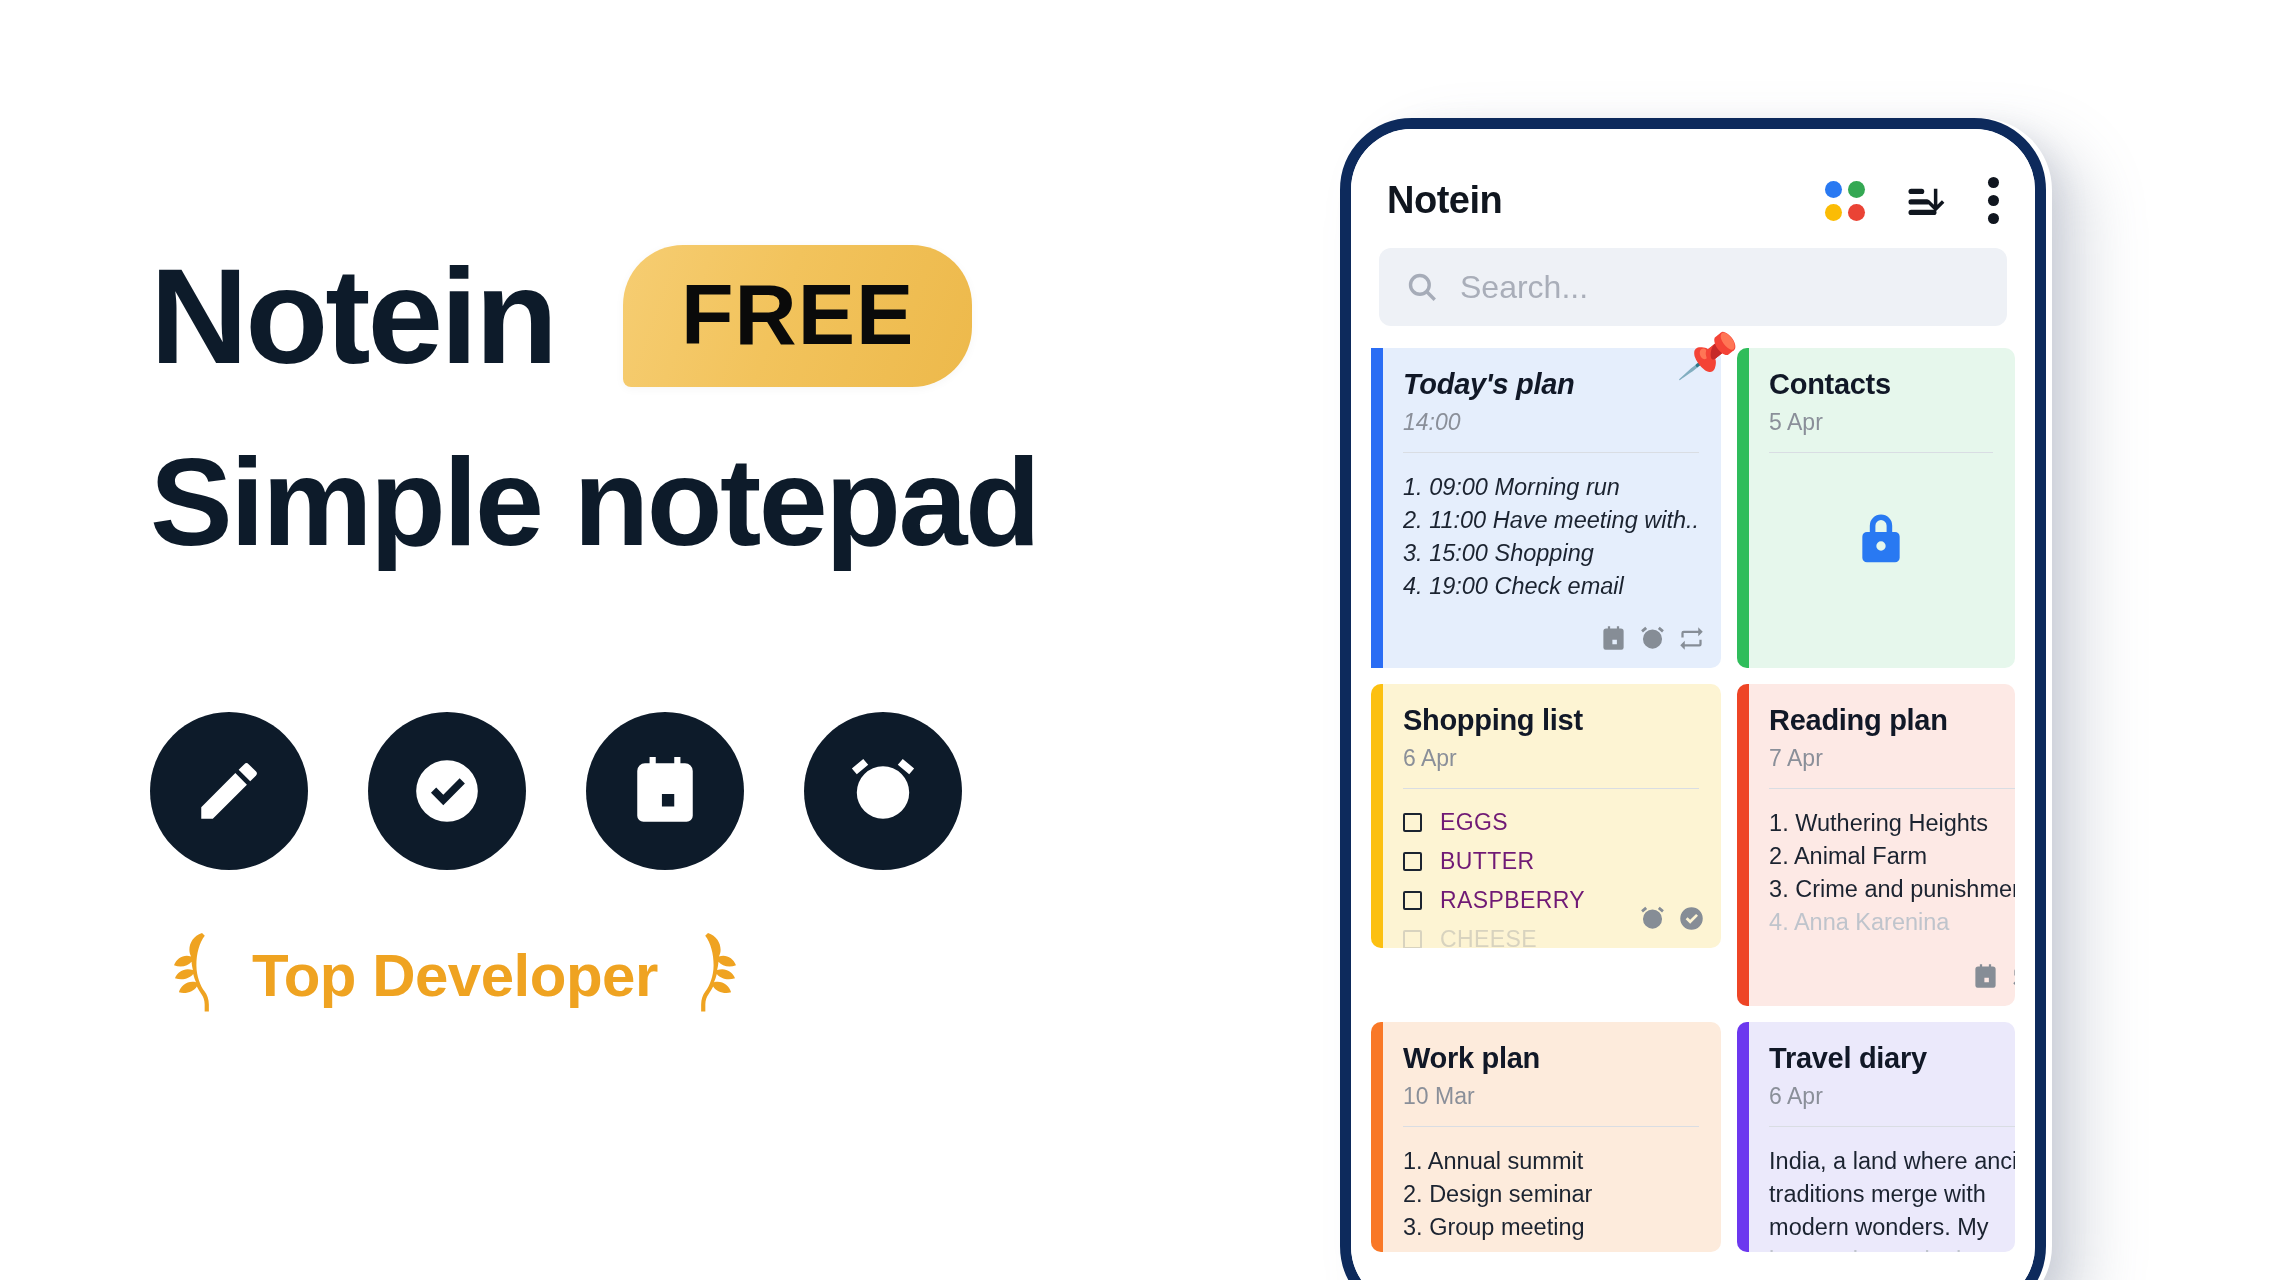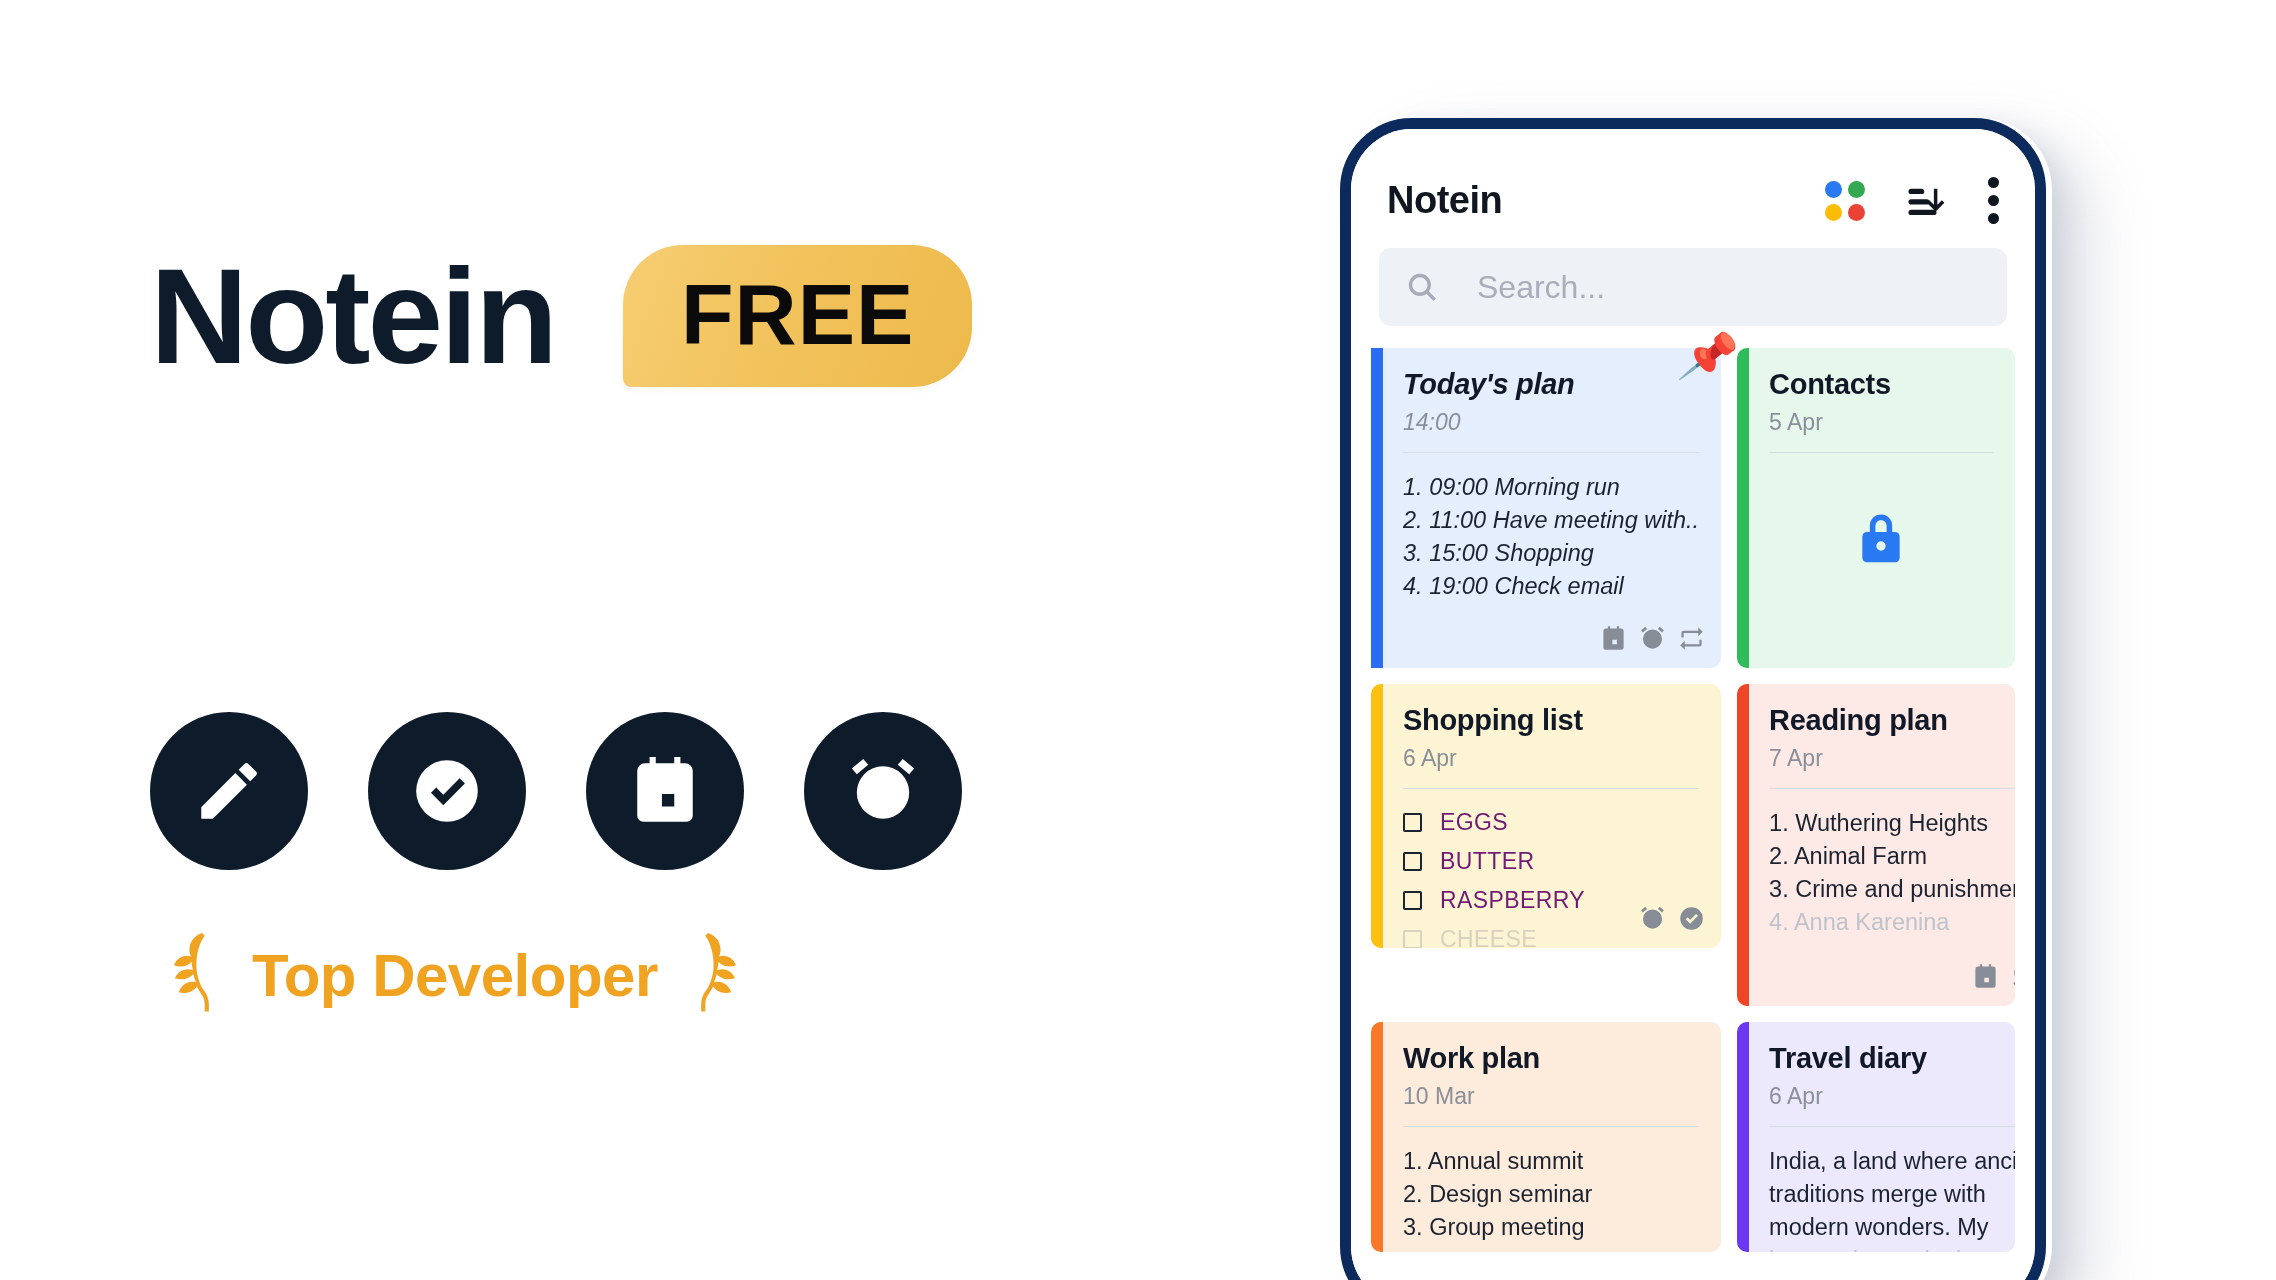--- a/index.html
+++ b/index.html
@@ -91,21 +91,21 @@
     grid-template-columns: 17px 17px; grid-template-rows: 17px 17px; gap: 6px; }
   .palette-icon i { display: block; width: 17px; height: 17px; border-radius: 50%; }
 
   .sort-icon { width: 42px; height: 42px; }
   .sort-icon svg { width: 42px; height: 42px; fill: #10161f; }
   .more-icon { width: 12px; display: flex; flex-direction: column; gap: 7px; align-items: center; }
   .more-icon i { width: 11px; height: 11px; border-radius: 50%; background: #10161f; display: block; }
 
   .search-bar {
     margin: 24px 28px 0 28px; height: 78px; border-radius: 12px;
-    background: #eef1f6; display: flex; align-items: center; gap: 38px; padding: 0 26px;
+    background: #eef1f6; display: flex; align-items: center; gap: 21px; padding: 0 26px;
   }
   .search-bar svg { width: 34px; height: 34px; stroke: #a6acb8; fill: none; stroke-width: 2.4; }
   .search-ph { font-size: 32px; color: #a9aeb9; }
 
   .notes-grid {
     margin: 22px 20px 0 20px;
     display: grid; grid-template-columns: 1fr 1fr; gap: 16px;
   }
   .note {
     position: relative; border-radius: 10px; overflow: hidden;
@@ -141,20 +141,21 @@
 
   <div class="promo">
 
     <div class="title-row">
       <div class="brand-title">Notein</div>
       <div class="free-badge">
         <span>FREE</span>
       </div>
     </div>
 
+    <div class="subtitle">Simple notepad</div>
 
     <div class="icon-row">
       <div class="icon-circle">
         <svg viewBox="0 0 24 24">
             <path d="M3 17.25V21h3.75L17.81 9.94l-3.75-3.75L3 17.25zM20.71 7.04a1 1 0 0 0 0-1.41l-2.34-2.34a1 1 0 0 0-1.41 0l-1.83 1.83 3.75 3.75 1.83-1.83z"></path>
           </svg>
       </div>
       <div class="icon-circle">
         <svg viewBox="0 0 24 24">
             <path d="M12 2a10 10 0 1 0 0 20 10 10 0 0 0 0-20zm-1.2 14.6-4-4 1.7-1.7 2.3 2.3 5.3-5.3 1.7 1.7-7 7z"></path>

